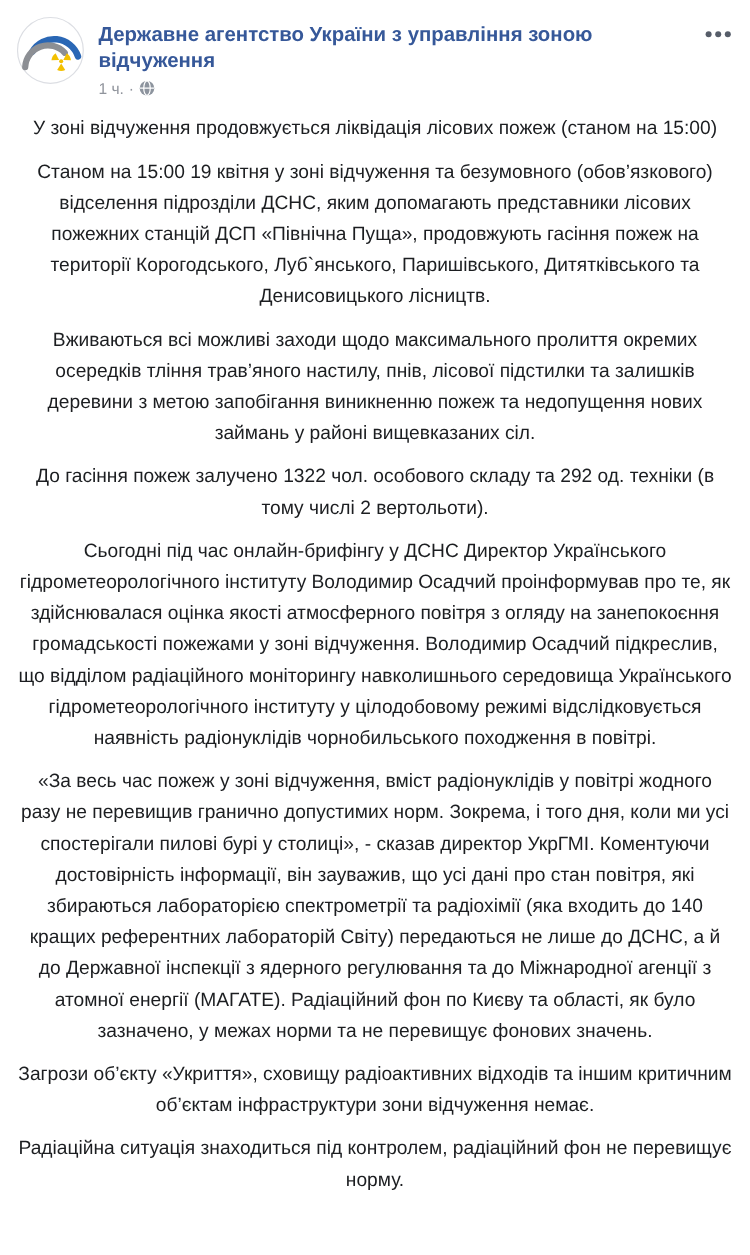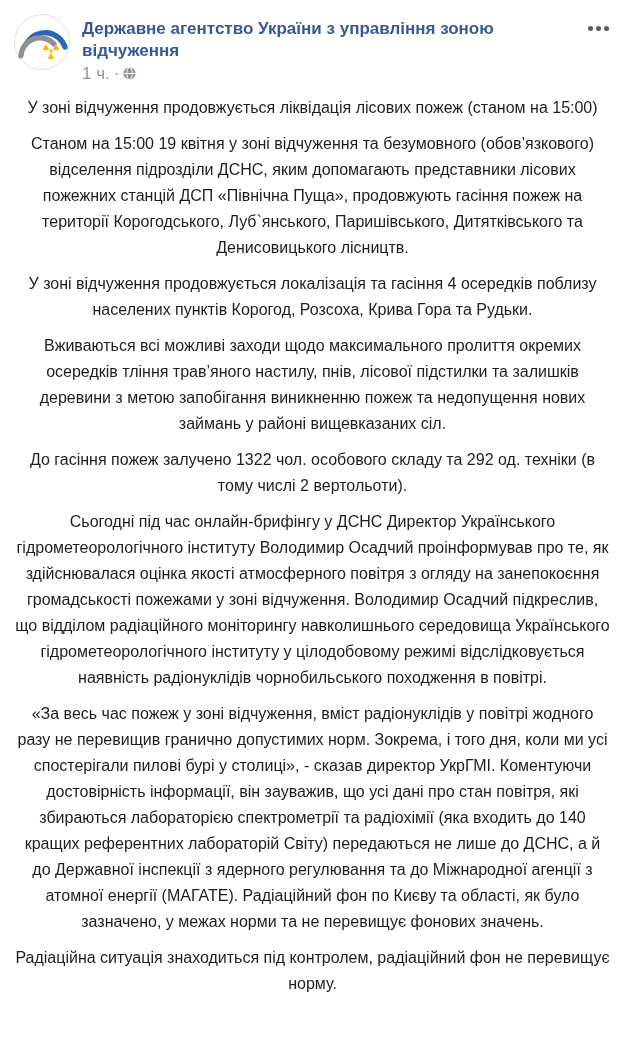--- a/index.html
+++ b/index.html
@@ -45,21 +45,21 @@
     font-weight: 700;
     font-size: 17px;
     line-height: 22px;
     text-decoration: none;
     cursor: pointer;
   }
   .meta-row {
     margin-top: 3px;
     display: flex;
     align-items: center;
-    font-size: 17px;
+    font-size: 13px;
     line-height: 17px;
     color: #90949c;
   }
   .meta-row .sep { margin: 0 4px; }
   .globe { display: inline-flex; align-items: center; }
   .menu-btn {
     position: absolute;
     top: 22px;
     right: 14px;
     display: flex;
@@ -133,21 +133,21 @@
     <div class="menu-btn" title="">
       <span class="dot"></span>
       <span class="dot"></span>
       <span class="dot"></span>
     </div>
   </div>
 
   <div class="post-body">
     <p>У зоні відчуження продовжується ліквідація лісових пожеж (станом на 15:00)</p>
     <p>Станом на 15:00 19 квітня у зоні відчуження та безумовного (обов’язкового) відселення підрозділи ДСНС, яким допомагають представники лісових пожежних станцій ДСП «Північна Пуща», продовжують гасіння пожеж на території Корогодського, Луб`янського, Паришівського, Дитятківського та Денисовицького лісництв.</p>
-    <p>У зоні відчуження продовжується локалізація та гасіння 4 осередків поблизу населених пунктів Корогод, Розсоха, Крива Гора та Рудьки.</p>
     <p>Вживаються всі можливі заходи щодо максимального пролиття окремих осередків тління трав’яного настилу, пнів, лісової підстилки та залишків деревини з метою запобігання виникненню пожеж та недопущення нових займань у районі вищевказаних сіл.</p>
     <p>До гасіння пожеж залучено 1322 чол. особового складу та 292 од. техніки (в тому числі 2 вертольоти).</p>
     <p>Сьогодні під час онлайн-брифінгу у ДСНС Директор Українського гідрометеорологічного інституту Володимир Осадчий проінформував про те, як здійснювалася оцінка якості атмосферного повітря з огляду на занепокоєння громадськості пожежами у зоні відчуження. Володимир Осадчий підкреслив, що відділом радіаційного моніторингу навколишнього середовища Українського гідрометеорологічного інституту у цілодобовому режимі відслідковується наявність радіонуклідів чорнобильського походження в повітрі.</p>
     <p>«За весь час пожеж у зоні відчуження, вміст радіонуклідів у повітрі жодного разу не перевищив гранично допустимих норм. Зокрема, і того дня, коли ми усі спостерігали пилові бурі у столиці», - сказав директор УкрГМІ. Коментуючи достовірність інформації, він зауважив, що усі дані про стан повітря, які збираються лабораторією спектрометрії та радіохімії (яка входить до 140 кращих референтних лабораторій Світу) передаються не лише до ДСНС, а й до Державної інспекції з ядерного регулювання та до Міжнародної агенції з атомної енергії (МАГАТЕ). Радіаційний фон по Києву та області, як було зазначено, у межах норми та не перевищує фонових значень.</p>
+    <p>Загрози об’єкту «Укриття», сховищу радіоактивних відходів та іншим критичним об’єктам інфраструктури зони відчуження немає.</p>
     <p>Радіаційна ситуація знаходиться під контролем, радіаційний фон не перевищує норму.</p>
   </div>
 
 </div>
 
 </body></html>

